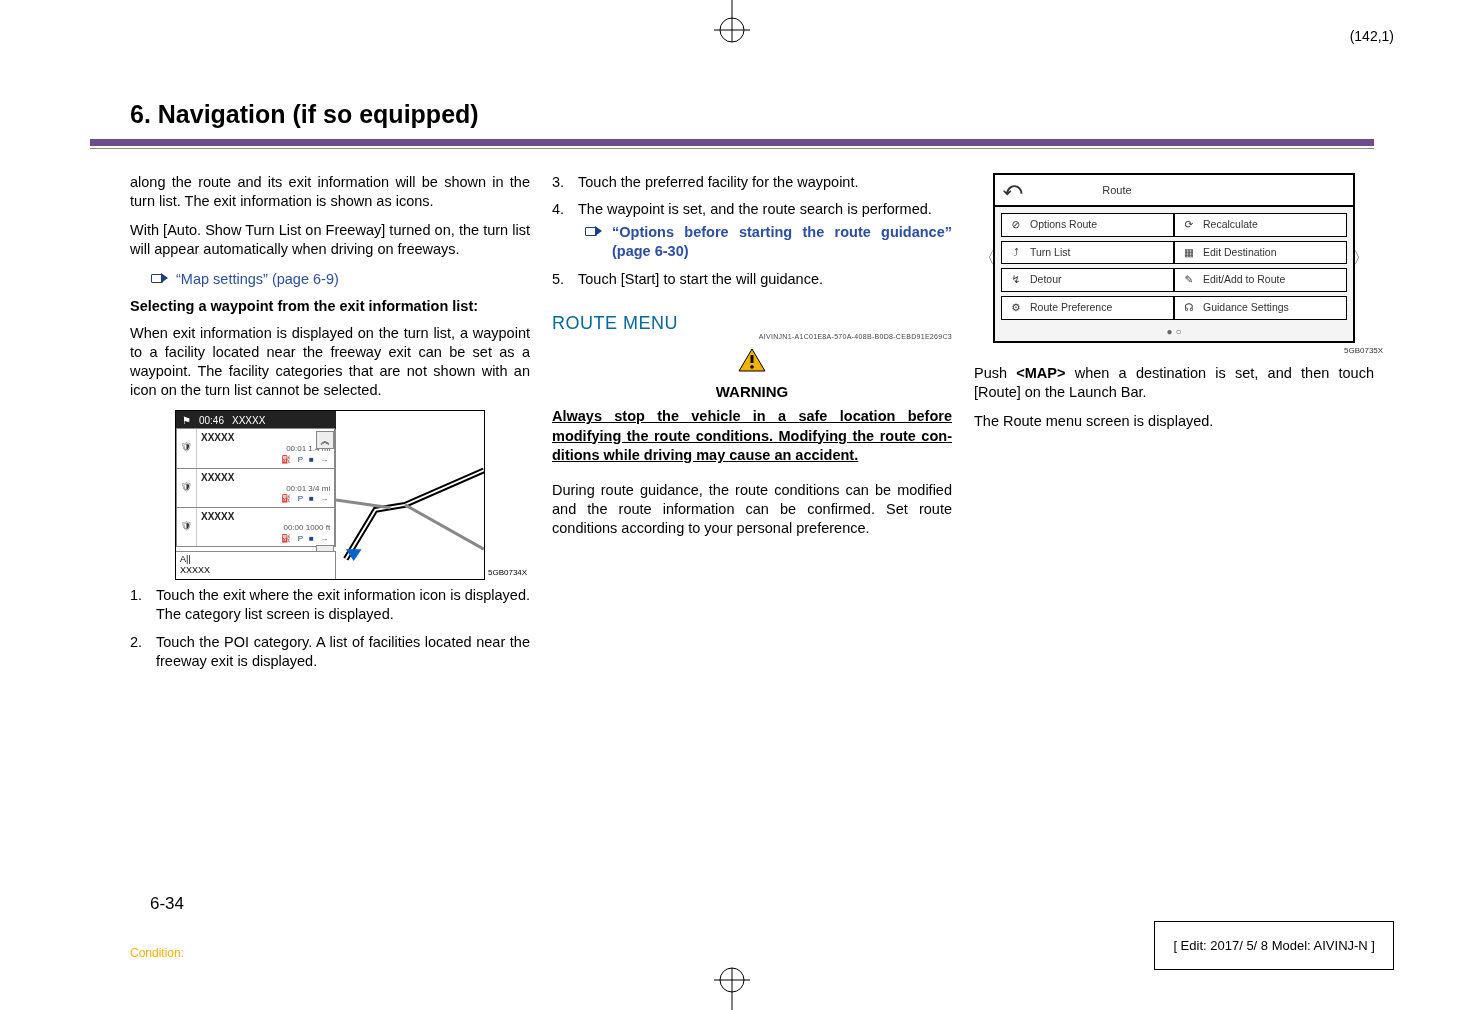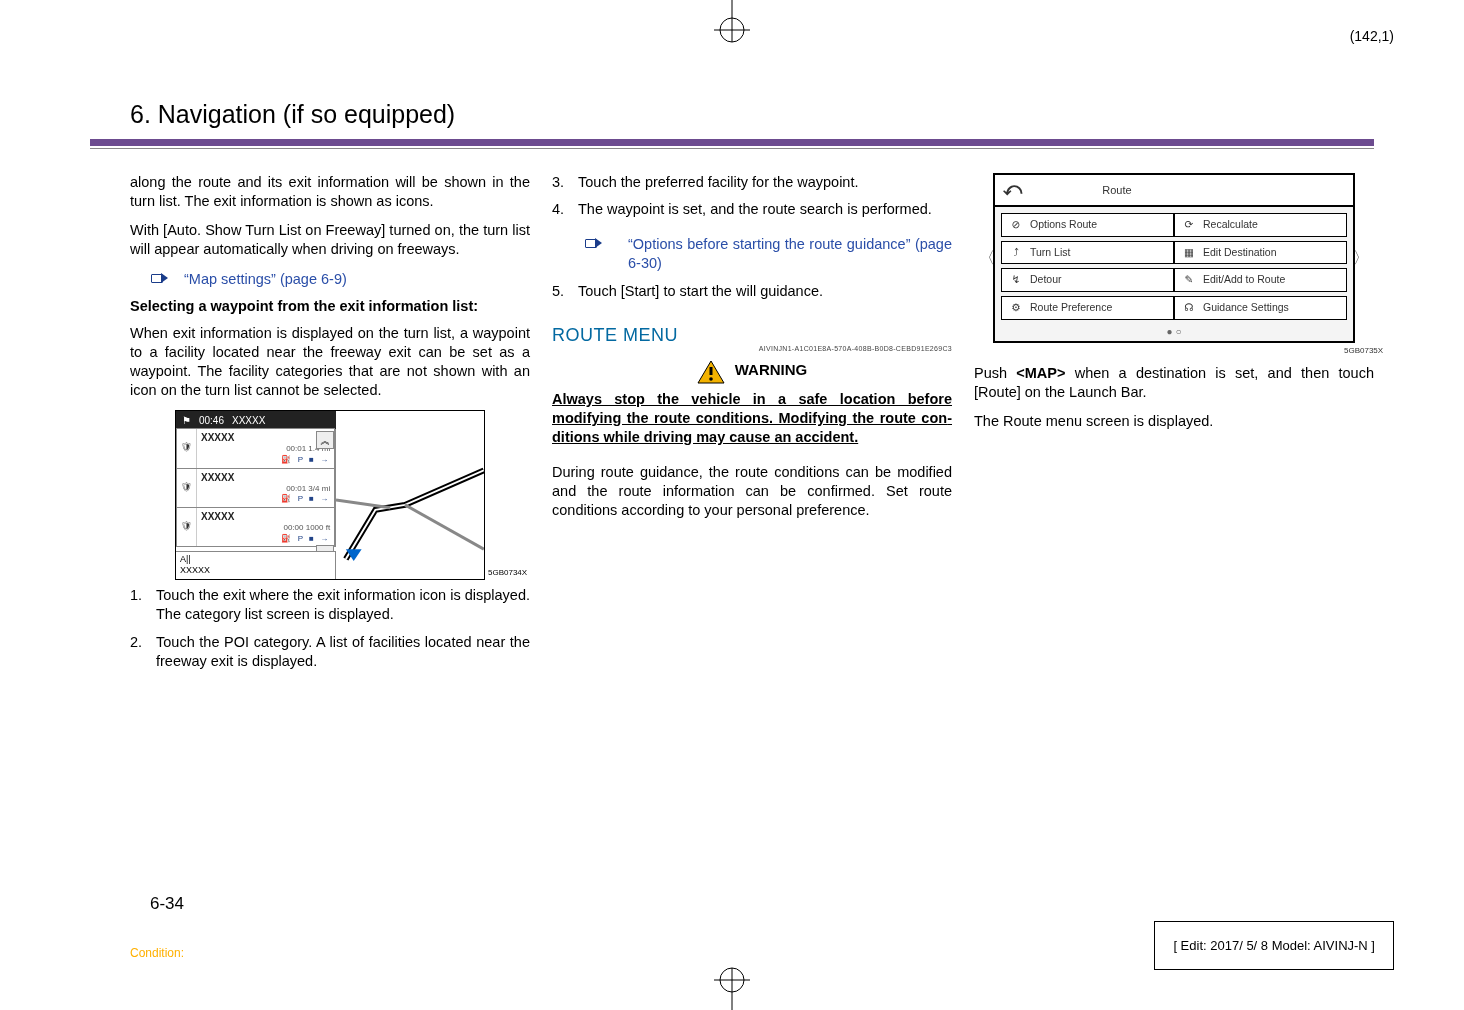--- a/index.html
+++ b/index.html
@@ -34,21 +34,21 @@
   .crop-top svg, .crop-bottom svg { width: 100%; height: 100%; }
   .content {
     position: absolute;
     top: 100px;
     left: 90px;
     right: 90px;
     bottom: 100px;
   }
   .chapter-title {
     font-size: 25px;
-    font-weight: normal;
+    font-weight: bold;
     margin-bottom: 10px;
     padding-left: 40px;
   }
   .title-underline {
     position: relative;
     height: 12px;
     margin-bottom: 22px;
   }
   .title-underline .thick {
     position: absolute;
@@ -76,21 +76,21 @@
   .p-just {
     text-align: justify;
     margin-bottom: 10px;
   }
   .link {
     color: #2a4ea8;
   }
   .link-row {
     display: flex;
     align-items: flex-start;
-    gap: 12px;
+    gap: 4px;
     margin-bottom: 8px;
     padding-left: 20px;
   }
   .subhead {
     font-weight: bold;
     text-align: justify;
     margin-bottom: 8px;
   }
   ol.numlist {
     list-style: none;
@@ -101,43 +101,46 @@
     gap: 12px;
     text-align: justify;
     margin-bottom: 8px;
   }
   ol.numlist .num {
     min-width: 14px;
   }
   ol.numlist .body { flex: 1; }
   .sub-link {
     display: flex;
-    gap: 22px;
-    margin-top: 16px;
+    gap: 6px;
+    margin-top: 4px;
     padding-left: 6px;
+    font-weight: bold;
   }
   .section-title {
     color: #0369a1;
     font-size: 18px;
     letter-spacing: 0.5px;
     margin-top: 23px;
   }
   .guid {
     font-size: 7px;
     color: #444;
     text-align: right;
     letter-spacing: 0.3px;
     margin-top: -3px;
     margin-bottom: 6px;
   }
   .warn-head {
     display: flex;
+    align-items: center;
     justify-content: center;
     gap: 10px;
     margin: 6px 0 6px;
+    flex-direction: column;
   }
   .warn-head .wt {
     font-weight: bold;
     font-size: 15px;
   }
   .warn-body {
     font-weight: bold;
     text-align: justify;
     margin-bottom: 12px;
     text-decoration: underline;

